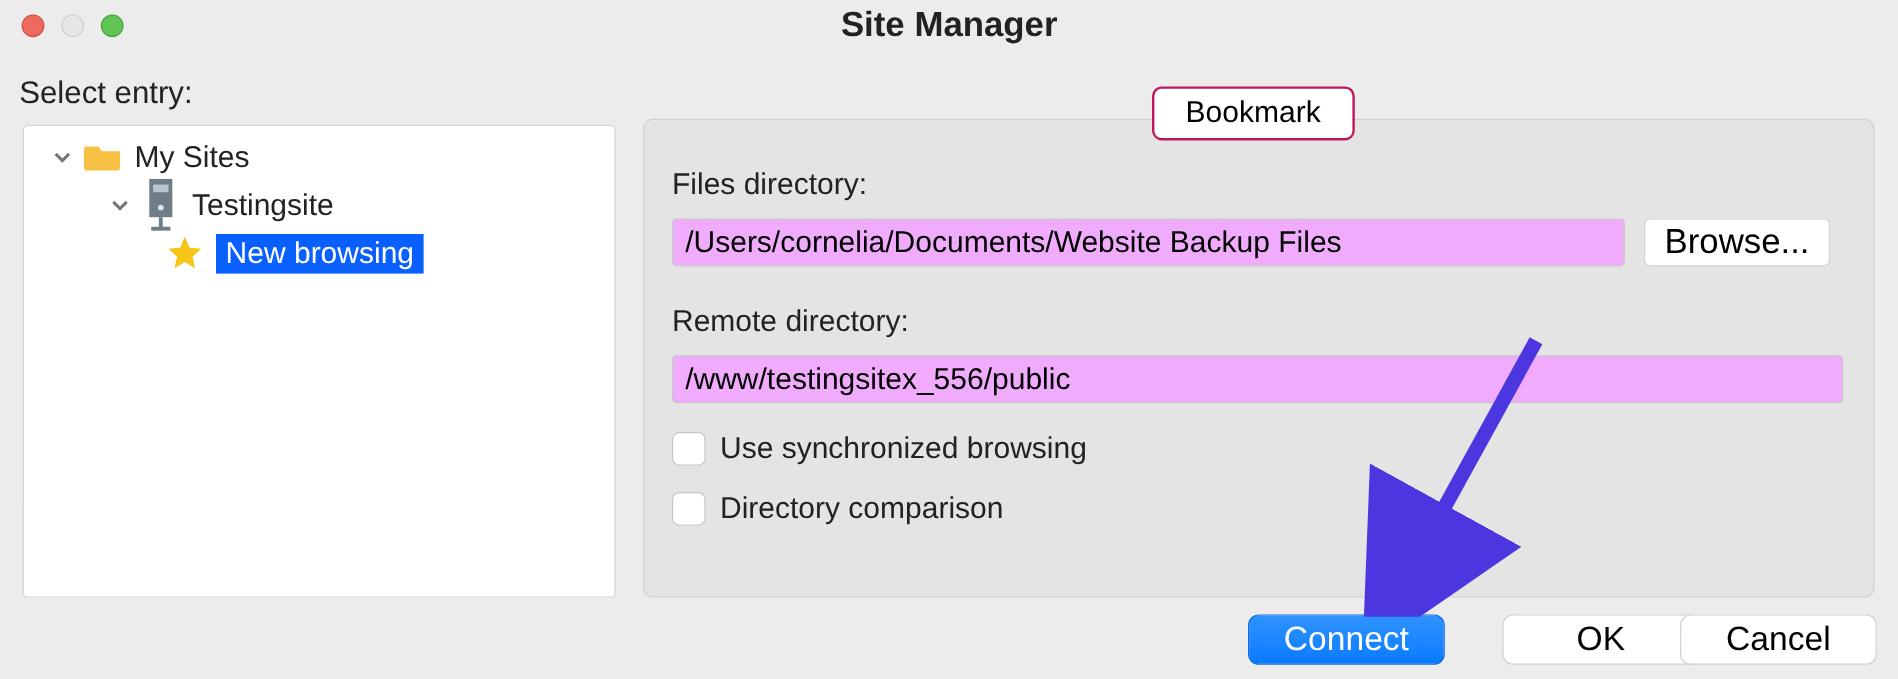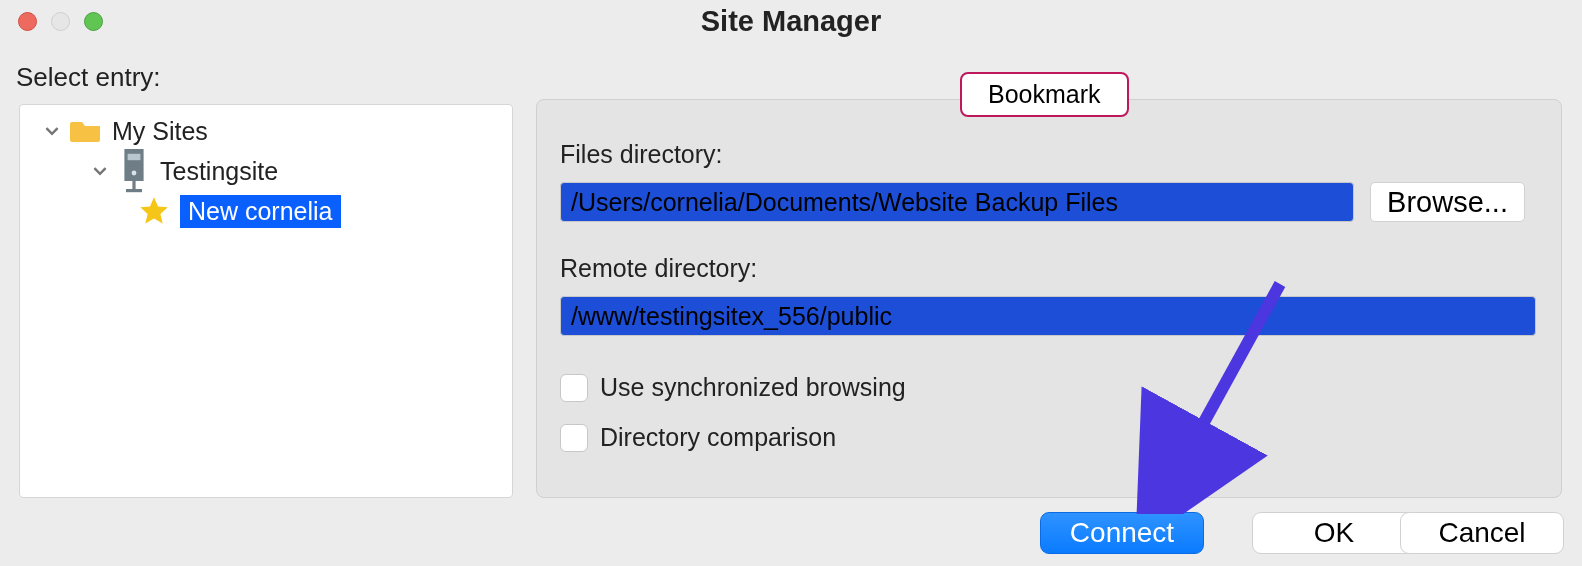--- a/index.html
+++ b/index.html
@@ -104,21 +104,21 @@
 
   .field-label {
     position: absolute;
     font-size: 25px;
   }
   .ll1 { left: 560px; top: 140px; }
   .ll2 { left: 560px; top: 254px; }
 
   .text-input {
     position: absolute;
-    background: #1d4ed8;
+    background: #f0abfc;
     border: 1px solid #c7c7c7;
     border-radius: 4px;
     font-size: 25px;
     padding: 6px 10px;
     height: 40px;
   }
   .in1 { left: 560px; top: 182px; width: 794px; }
   .in2 { left: 560px; top: 296px; width: 976px; }
 
   .browse-btn {
@@ -126,23 +126,22 @@
     left: 1370px; top: 182px;
     width: 155px; height: 40px;
     background: #fff;
     border: 1px solid #d1d1d1;
     border-radius: 5px;
     font-size: 29px;
   }
 
   .check-row {
     position: absolute;
-    display: flex; align-items: center;
-    font-size: 25px;
-    margin-top: 13px;
+    display: flex; 
+    font-size: 25px;
   }
   .cr1 { left: 560px; top: 360px; }
   .cr2 { left: 560px; top: 410px; }
   .check-box {
     width: 28px; height: 28px;
     background: #fff;
     border: 1px solid #c7c7c7;
     border-radius: 6px;
     margin-right: 12px;
   }
@@ -219,21 +218,21 @@
         </svg>
       </span>
       <span>Testingsite</span>
     </div>
     <div class="tree-row pad2">
       <span class="tree-icon">
         <svg viewBox="0 0 28 28">
             <path fill="#f5c518" d="M14 2l3.5 8 8.5.8-6.4 5.8 2 8.4L14 20.6 6.4 25l2-8.4L2 10.8 10.5 10z"></path>
           </svg>
       </span>
-      <span class="sel-label">New cornelia</span>
+      <span class="sel-label">New browsing</span>
     </div>
   </div>
 </div>
 
 <div class="settings-panel"></div>
 
 <button class="tab-btn">Bookmark</button>
 
 <div class="field-label ll1">Files directory:</div>
 <input class="text-input in1" value="/Users/cornelia/Documents/Website Backup Files" style="">

